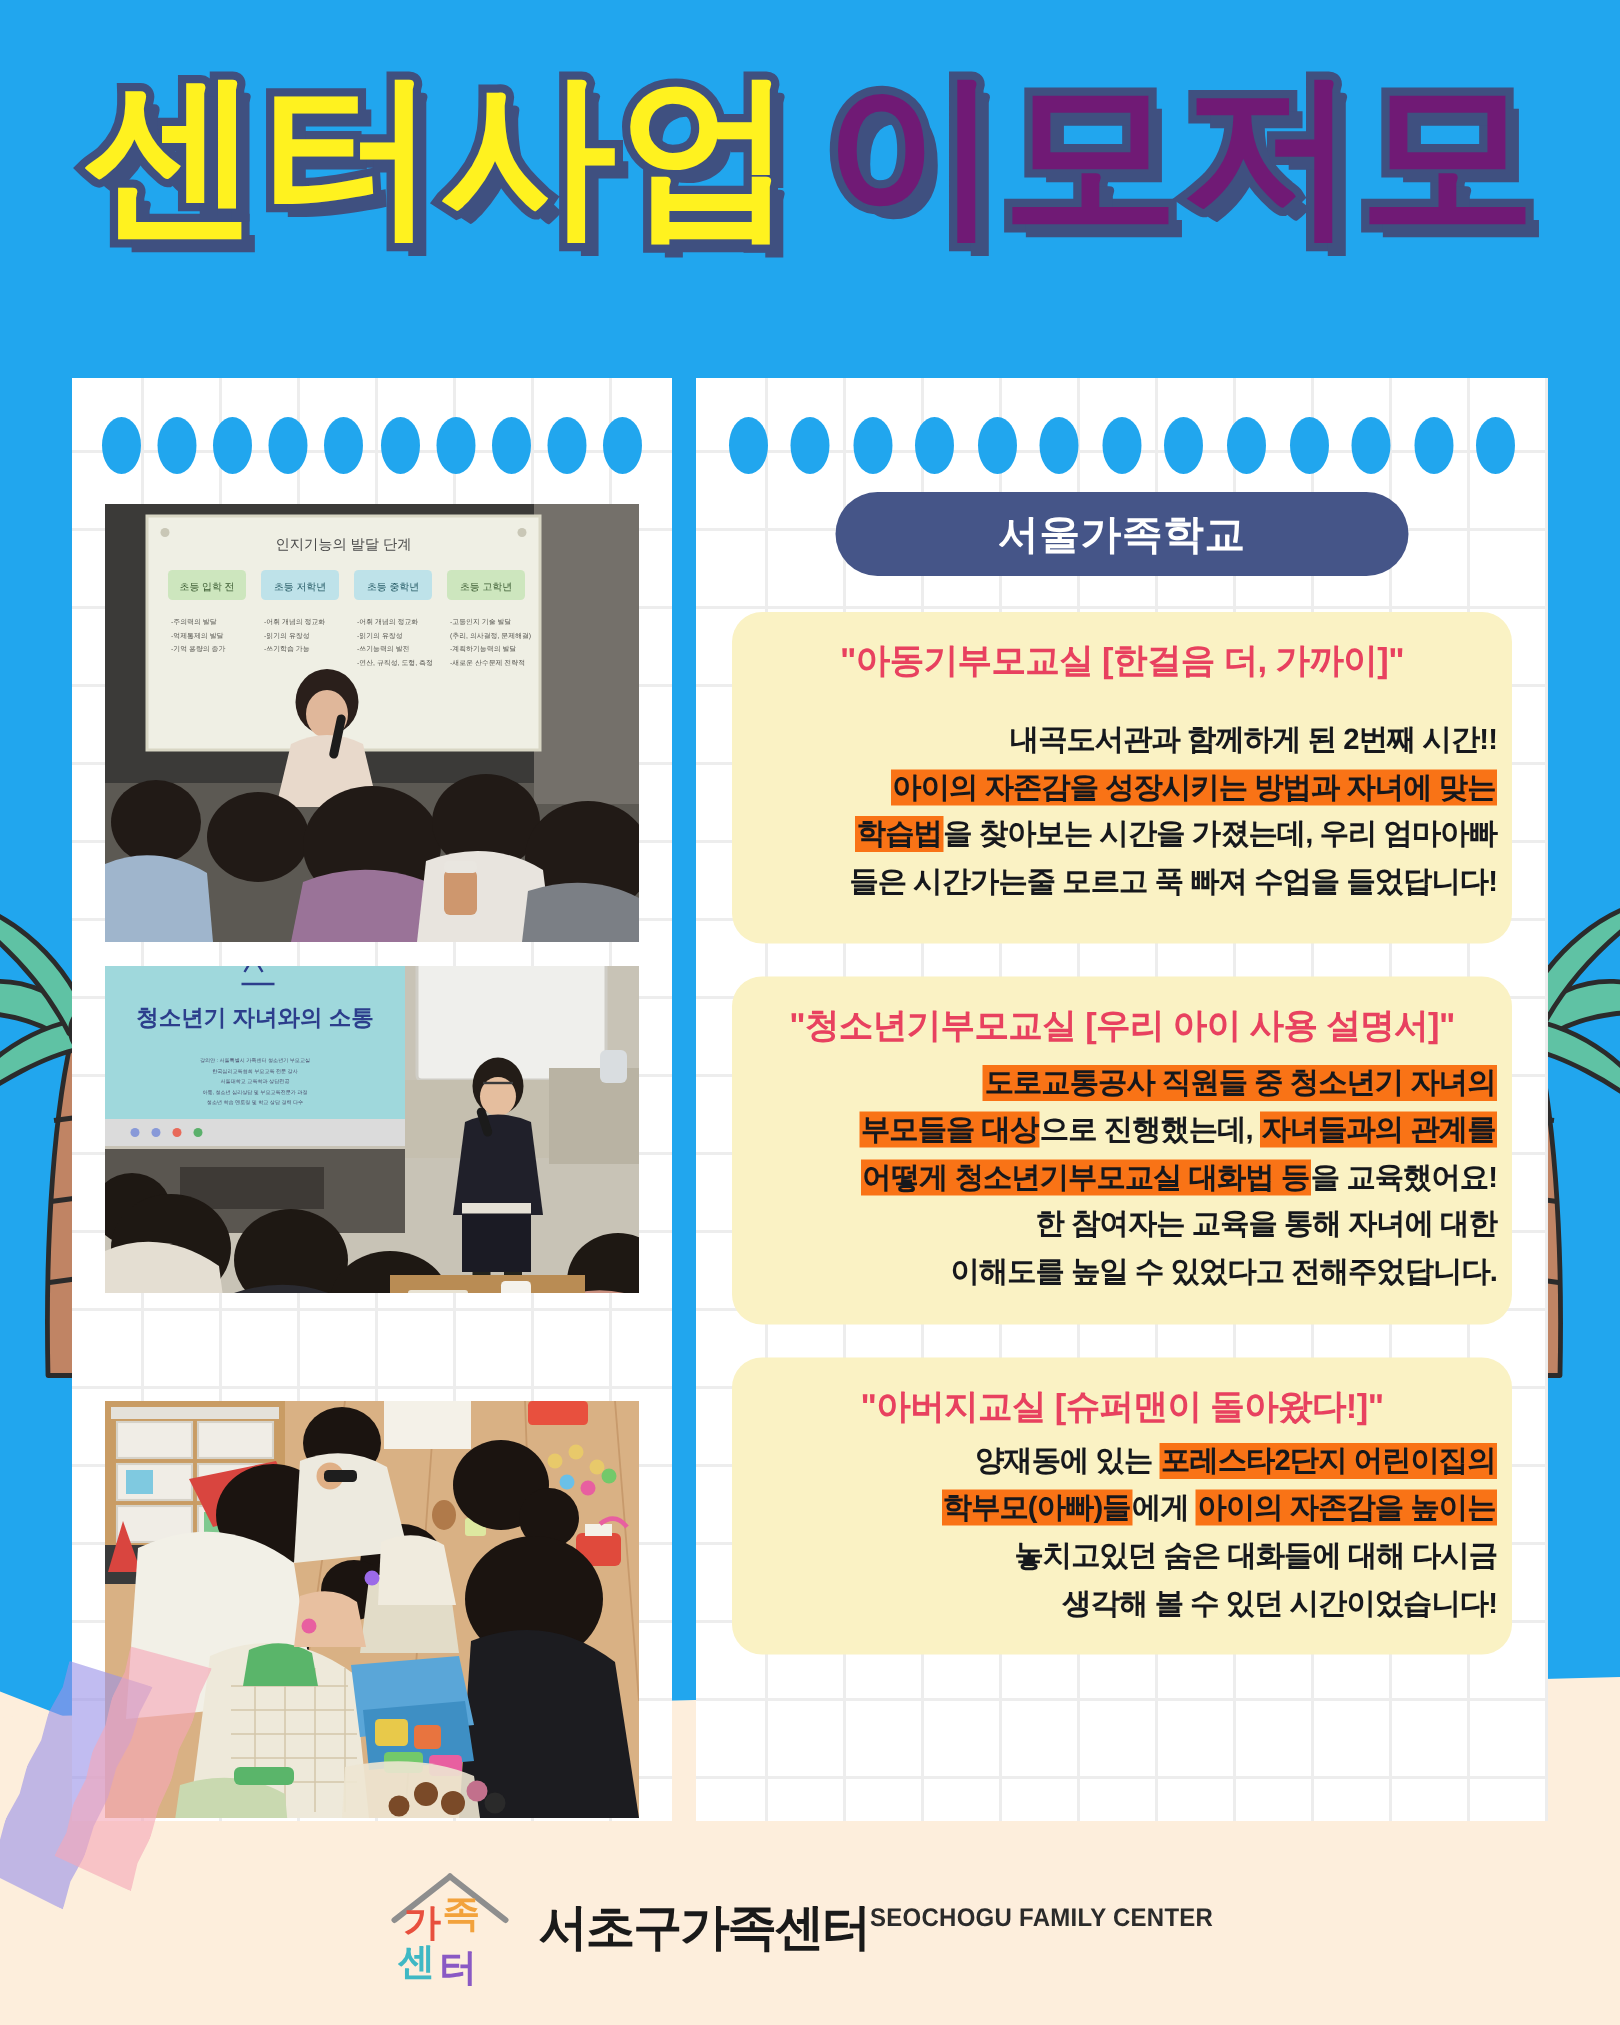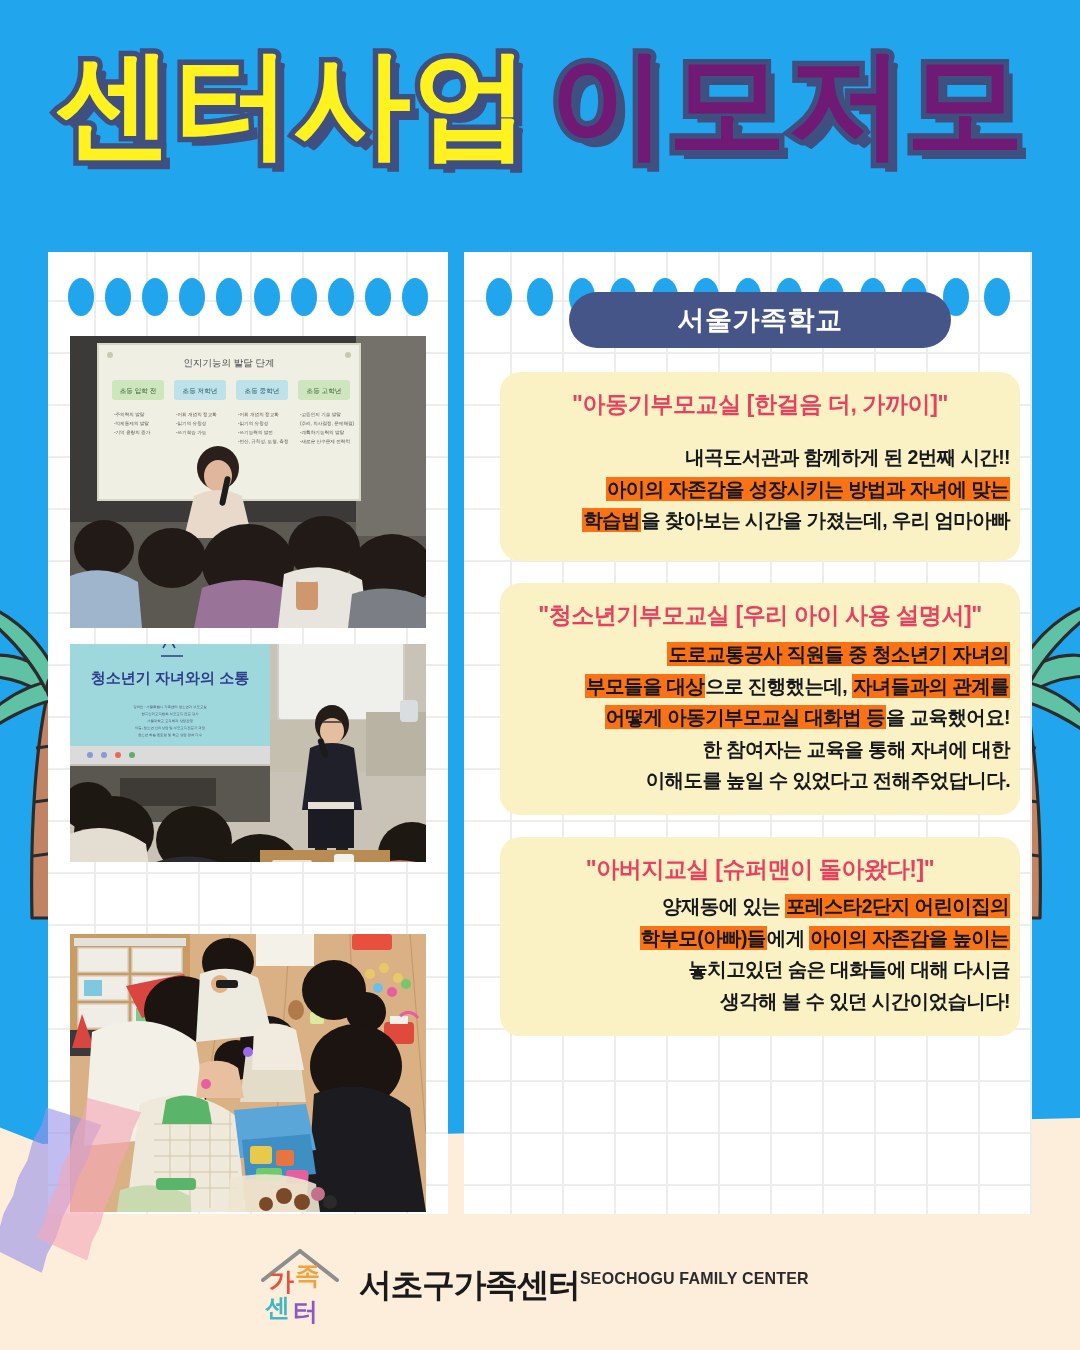--- a/index.html
+++ b/index.html
@@ -85,21 +85,21 @@
     background:#9B93E8; transform:rotate(22deg);
     clip-path: polygon(0 3%,100% 0,97% 12%,100% 24%,96% 37%,100% 50%,97% 63%,100% 76%,96% 88%,100% 100%,0 97%,4% 86%,0 74%,4% 62%,0 50%,4% 38%,0 26%,4% 14%);
   }
   #tape-pink {
     left:60px; top:1098px; width:56px; height:158px;
     background:#F5A8B8; transform:rotate(20deg);
     clip-path: polygon(0 3%,100% 0,97% 12%,100% 24%,96% 37%,100% 50%,97% 63%,100% 76%,96% 88%,100% 100%,0 97%,4% 86%,0 74%,4% 62%,0 50%,4% 38%,0 26%,4% 14%);
   }
 
   
-  #right-content { position:absolute; left:12px; top:0; width:100%; padding:40px 24px 0; }
+  #right-content { position:absolute; left:0; top:0; width:100%; padding:76px 24px 0; }
 
   #section-badge {
     margin:0 auto 24px; width:382px; height:56px;
     background:#455588; border-radius:32px;
     display:flex; align-items:center; justify-content:center;
     color:#FFFFFF; font-size:27px; font-weight:700; letter-spacing:.5px;
   }
 
   .note-card {
     background:#FAF2C4; border-radius:20px;
@@ -428,29 +428,30 @@
 
   <div id="right-content">
     <div id="section-badge">서울가족학교</div>
 
     <div class="note-card" id="card-1">
       <div class="note-title">"아동기부모교실 [한걸음 더, 가까이]"</div>
       <div class="note-body">
           <span class="ln"><span>내곡도서관과 함께하게 된 2번째 시간!!</span></span>
           <span class="ln"><span class="hl">아이의 자존감을 성장시키는 방법과 자녀에 맞는</span></span>
           <span class="ln"><span class="hl">학습법</span><span>을 찾아보는 시간을 가졌는데, 우리 엄마아빠</span></span>
+          <span class="ln"><span>들은 시간가는줄 모르고 푹 빠져 수업을 들었답니다!</span></span>
         </div>
     </div>
 
     <div class="note-card" id="card-2">
       <div class="note-title">"청소년기부모교실 [우리 아이 사용 설명서]"</div>
       <div class="note-body">
           <span class="ln"><span class="hl">도로교통공사 직원들 중 청소년기 자녀의</span></span>
           <span class="ln"><span class="hl">부모들을 대상</span><span>으로 진행했는데, </span><span class="hl">자녀들과의 관계를</span></span>
-          <span class="ln"><span class="hl">어떻게 아동기부모교실 대화법 등</span><span>을 교육했어요!</span></span>
+          <span class="ln"><span class="hl">어떻게 청소년기부모교실 대화법 등</span><span>을 교육했어요!</span></span>
           <span class="ln"><span>한 참여자는 교육을 통해 자녀에 대한</span></span>
           <span class="ln"><span>이해도를 높일 수 있었다고 전해주었답니다.</span></span>
         </div>
     </div>
 
     <div class="note-card" id="card-3">
       <div class="note-title">"아버지교실 [슈퍼맨이 돌아왔다!]"</div>
       <div class="note-body">
           <span class="ln"><span>양재동에 있는 </span><span class="hl">포레스타2단지 어린이집의</span></span>
           <span class="ln"><span class="hl">학부모(아빠)들</span><span>에게 </span><span class="hl">아이의 자존감을 높이는</span></span>

